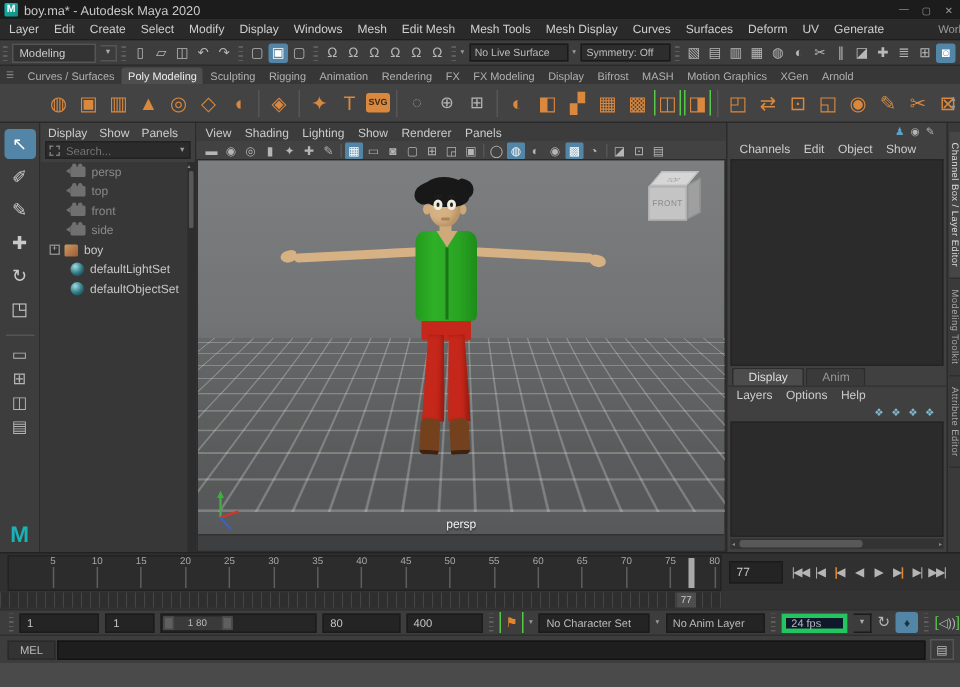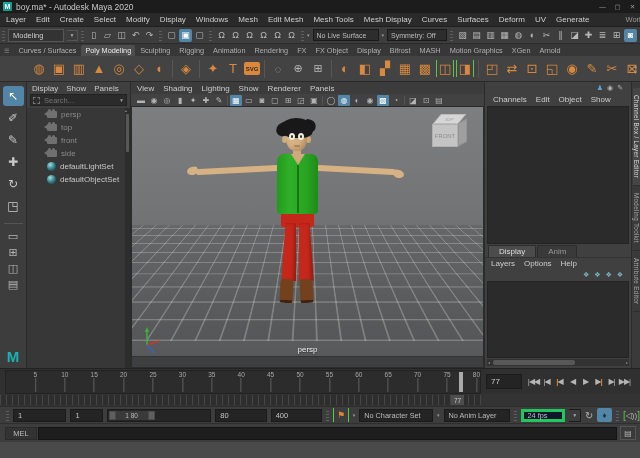--- a/index.html
+++ b/index.html
@@ -320,21 +320,21 @@
   <div class="row shelftabs">
     <span class="shelf-menu">☰</span>
     <div class="stabs">
         <span class="stab">Curves / Surfaces</span>
         <span class="stab active">Poly Modeling</span>
         <span class="stab">Sculpting</span>
         <span class="stab">Rigging</span>
         <span class="stab">Animation</span>
         <span class="stab">Rendering</span>
         <span class="stab">FX</span>
-        <span class="stab">FX Object</span>
+        <span class="stab">FX Modeling</span>
         <span class="stab">Display</span>
         <span class="stab">Bifrost</span>
         <span class="stab">MASH</span>
         <span class="stab">Motion Graphics</span>
         <span class="stab">XGen</span>
         <span class="stab">Arnold</span>
       </div>
   </div>
 
   <div class="row shelf">
@@ -413,20 +413,25 @@
             <div class="oitem cam dim">
 
             <span class="oicon"></span>
             <span>front</span>
           </div>
             <div class="oitem cam dim">
 
             <span class="oicon"></span>
             <span>side</span>
           </div>
+            <div class="oitem mesh exp">
+            <span class="ebox"></span>
+            <span class="oicon"></span>
+            <span>boy</span>
+          </div>
             <div class="oitem setn">
 
             <span class="oicon"></span>
             <span>defaultLightSet</span>
           </div>
             <div class="oitem setn">
 
             <span class="oicon"></span>
             <span>defaultObjectSet</span>
           </div>

